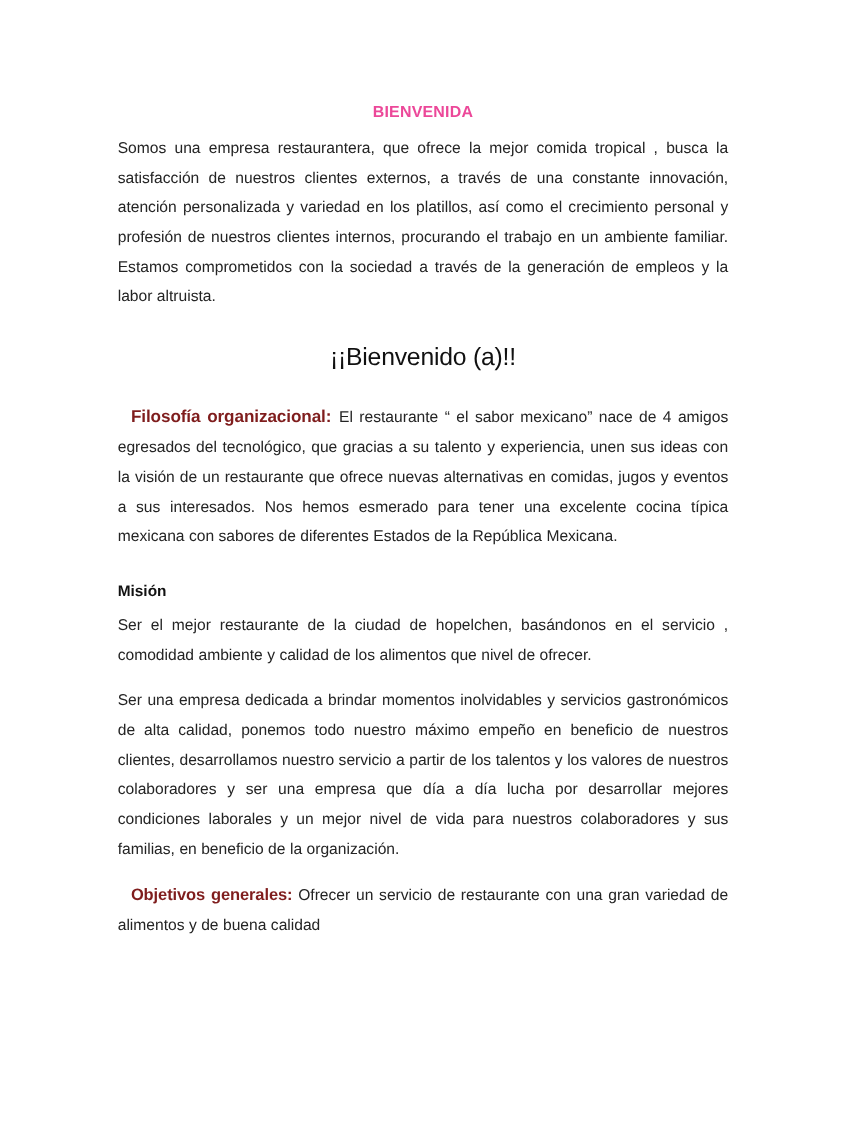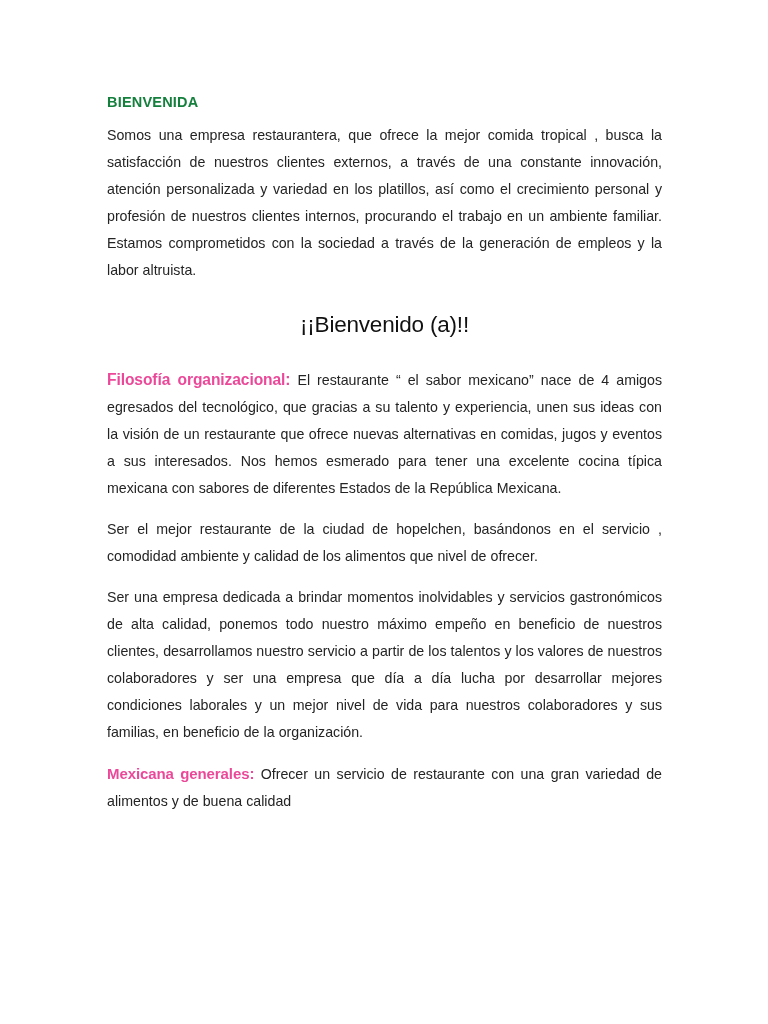--- a/index.html
+++ b/index.html
@@ -27,24 +27,25 @@
   }
 
   .doc-body {
     width: 555px;
   }
 
   
   .title-centered {
     font-size: 14.5px;
     font-weight: bold;
+    text-align: center;
     letter-spacing: 0.2px;
     line-height: 20px;
     margin: 0 0 10px 0;
-    color: #15803d;
+    color: #ec4899;
   }
 
   .title-big {
     font-size: 22.5px;
     font-weight: normal;
     text-align: center;
     line-height: 30px;
     margin: 26px 0 26px 0;
     letter-spacing: -0.2px;
     color: #111111;
@@ -74,22 +75,23 @@
   }
 
   p.lead-para {
     margin-top: 0;
   }
 
   
   .run-in {
     font-weight: bold;
     font-size: 15.6px;
-    color: #ec4899;
+    color: #7f1d1d;
     letter-spacing: -0.1px;
+    margin-left: 12px;
   }
   .run-in.small {
     font-size: 15px;
   }
   .gap-after-label {
     display: inline-block;
     width: 7px;
   }
 </style>
 </head>
@@ -99,22 +101,23 @@
   <div class="doc-body">
 
     <h1 class="title-centered">BIENVENIDA</h1>
 
     <p class="body-text lead-para">Somos una empresa restaurantera, que ofrece la mejor comida tropical , busca la satisfacción de nuestros clientes externos, a través de una constante innovación, atención personalizada y variedad en los platillos, así como el crecimiento personal y profesión de nuestros clientes internos, procurando el trabajo en un ambiente familiar. Estamos comprometidos con la sociedad a través de la generación de empleos y la labor altruista.</p>
 
     <h2 class="title-big">¡¡Bienvenido (a)!!</h2>
 
     <p class="body-text"><span class="run-in">Filosofía organizacional:</span><span class="gap-after-label"></span><span>El restaurante “ el sabor mexicano” nace de 4 amigos egresados del tecnológico, que gracias a su talento y experiencia, unen sus ideas con la visión de un restaurante que ofrece nuevas alternativas en comidas, jugos y eventos a sus interesados. Nos hemos esmerado para tener una excelente cocina típica mexicana con sabores de diferentes Estados de la República Mexicana.</span></p>
 
+    <h3 class="subhead">Misión</h3>
 
     <p class="body-text">Ser el mejor restaurante de la ciudad de hopelchen, basándonos en el servicio , comodidad ambiente y calidad de los alimentos que nivel de ofrecer.</p>
 
 
     <p class="body-text">Ser una empresa dedicada a brindar momentos inolvidables y servicios gastronómicos de alta calidad, ponemos todo nuestro máximo empeño en beneficio de nuestros clientes, desarrollamos nuestro servicio a partir de los talentos y los valores de nuestros colaboradores y ser una  empresa que día a día lucha por desarrollar mejores condiciones laborales y un mejor nivel de vida para nuestros colaboradores y sus familias, en beneficio de la organización.</p>
 
-    <p class="body-text tight"><span class="run-in small">Mexicana generales:</span>&nbsp;<span>Ofrecer un servicio de restaurante con una gran variedad de alimentos y de buena calidad</span></p>
+    <p class="body-text tight"><span class="run-in small">Objetivos generales:</span>&nbsp;<span>Ofrecer un servicio de restaurante con una gran variedad de alimentos y de buena calidad</span></p>
 
   </div>
 </div>
 
 </body></html>

